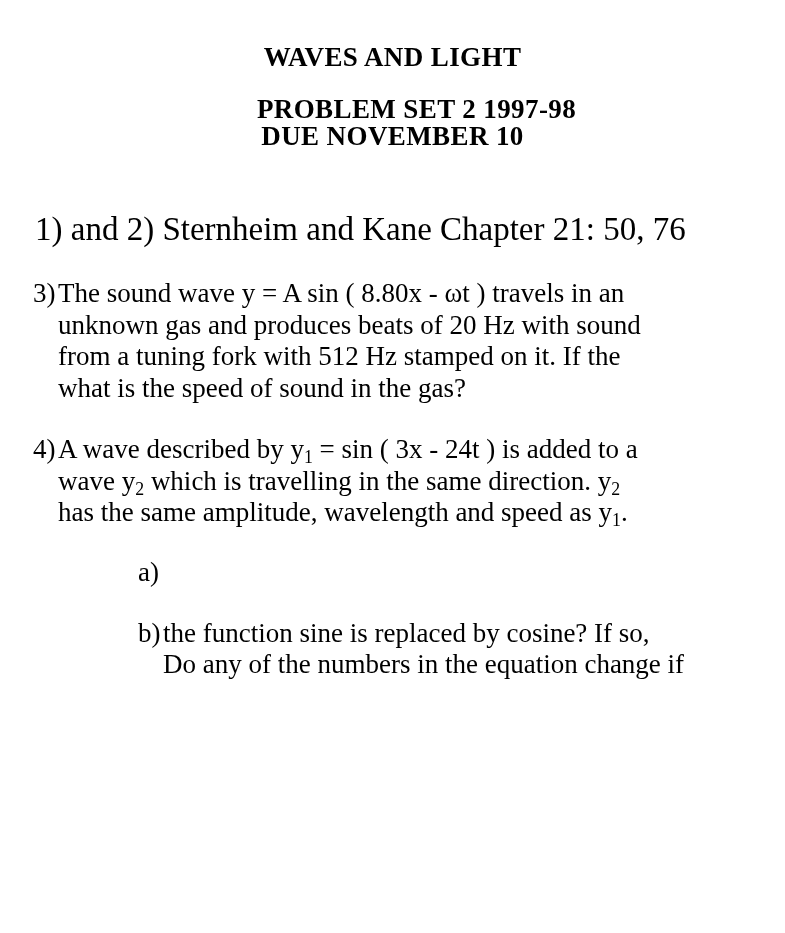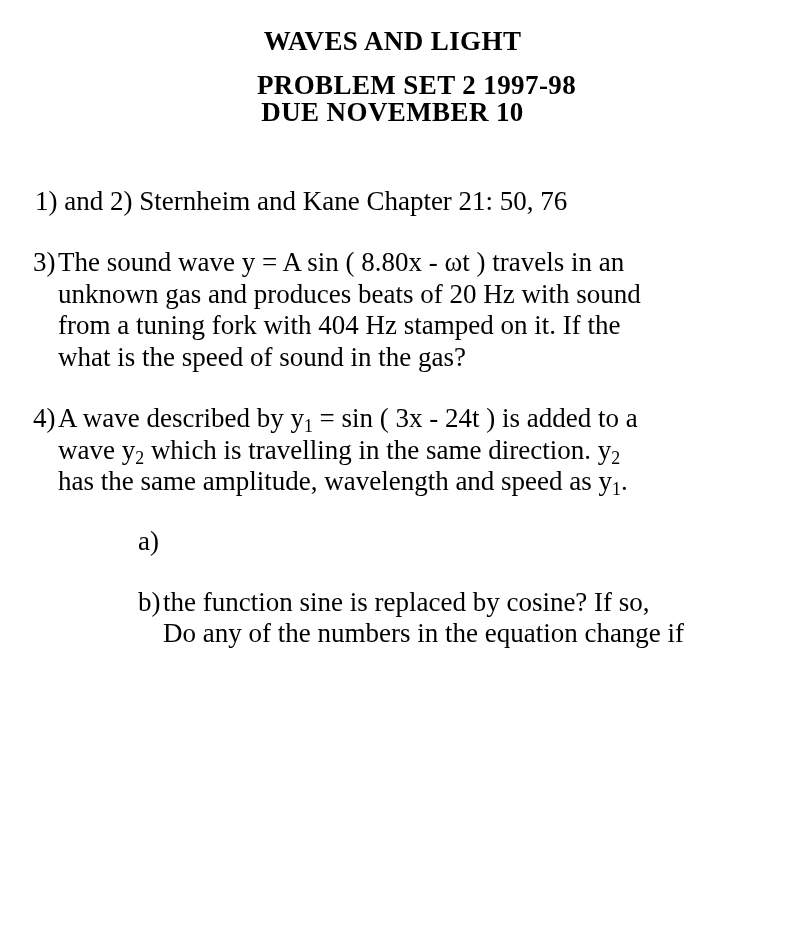--- a/index.html
+++ b/index.html
@@ -28,31 +28,31 @@
     padding-top: 20px;
     text-align: center;
   }
   .heading {
     font-weight: bold;
     font-size: 27px;
     letter-spacing: 0.4px;
     line-height: 1;
     white-space: nowrap;
   }
-  .heading.h-title   { margin-top: 8px; text-align: center; }
-  .heading.h-set     { margin-top: 17px; padding-left: 48px; }
+  .heading.h-title   { margin-top: 24px; text-align: center; }
+  .heading.h-set     { margin-top: 25px; padding-left: 48px; }
   .heading.h-due     { }
 
   
   .body-block {
     margin-top: 60px;
   }
 
   .plain-item {
-    font-size: 27px;
+    font-size: 33px;
     line-height: 1.16;
     padding-left: 35px;
     white-space: nowrap;
   }
 
   .problem {
     display: flex;
     align-items: flex-start;
     font-size: 27px;
     line-height: 1.165;
@@ -108,21 +108,21 @@
 
   <div class="body-block">
 
     <div class="plain-item">1) and 2) Sternheim and Kane Chapter 21: 50, 76</div>
 
     <div class="problem">
       <div class="marker">3)</div>
       <div class="content">
         <div class="line">The sound wave y = A sin ( 8.80x - ωt ) travels in an</div>
         <div class="line">unknown gas and produces beats of 20 Hz with sound</div>
-        <div class="line">from a tuning fork with 404 Hz stamped on it. If the</div>
+        <div class="line">from a tuning fork with 512 Hz stamped on it. If the</div>
         <div class="line">what is the speed of sound in the gas?</div>
       </div>
     </div>
 
     <div class="problem">
       <div class="marker">4)</div>
       <div class="content">
         <div class="line">A wave described by y<sub>1</sub> = sin ( 3x - 24t ) is added to a</div>
         <div class="line">wave y<sub>2</sub> which is travelling in the same direction. y<sub>2</sub></div>
         <div class="line">has the same amplitude, wavelength and speed as y<sub>1</sub>.</div>

